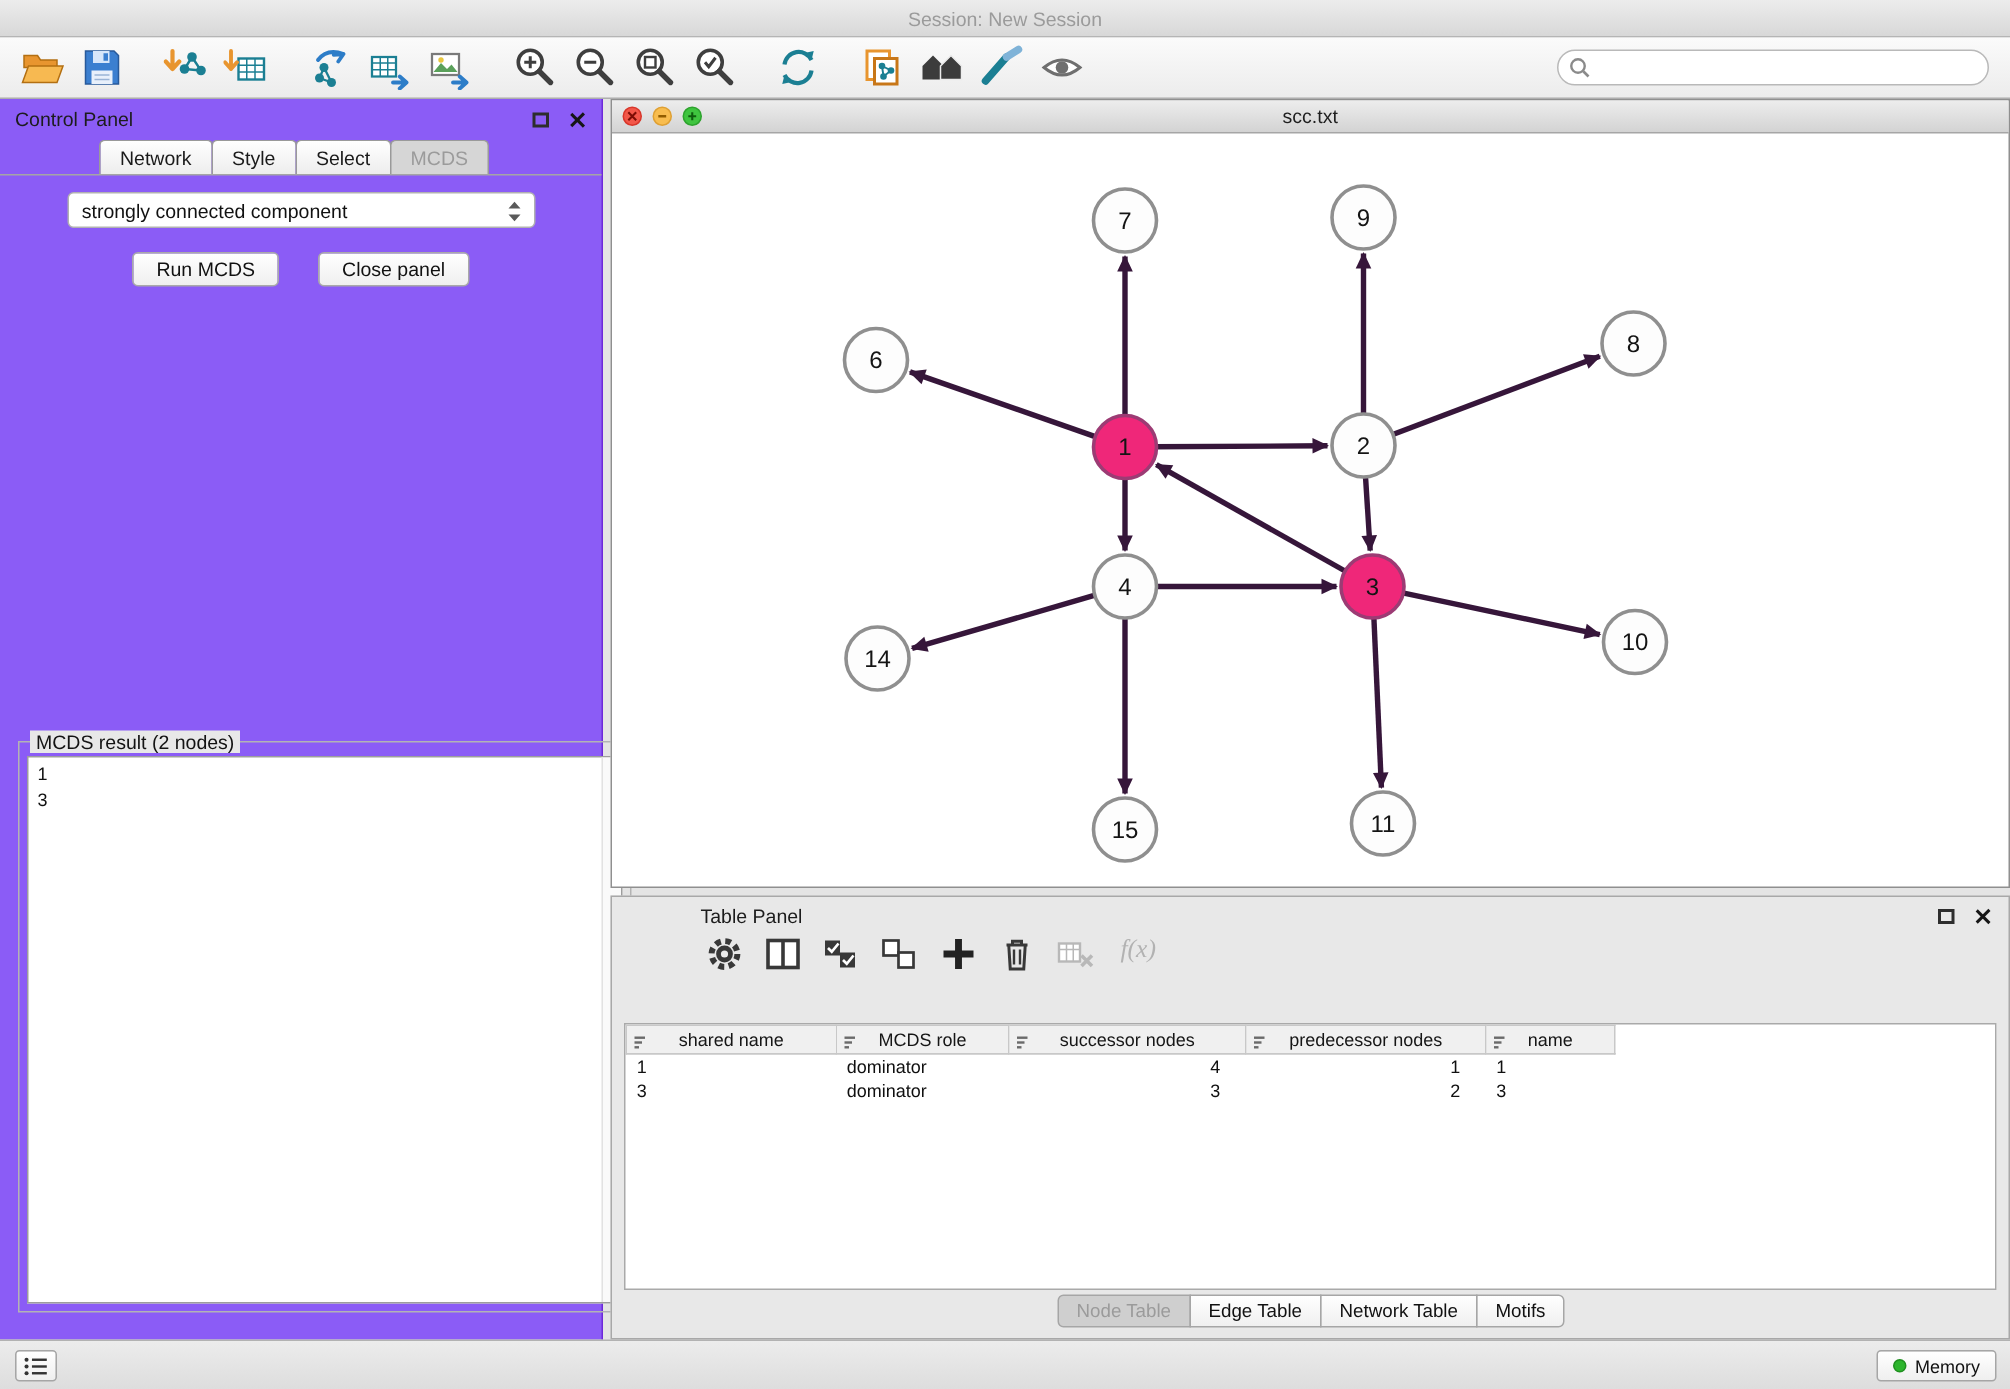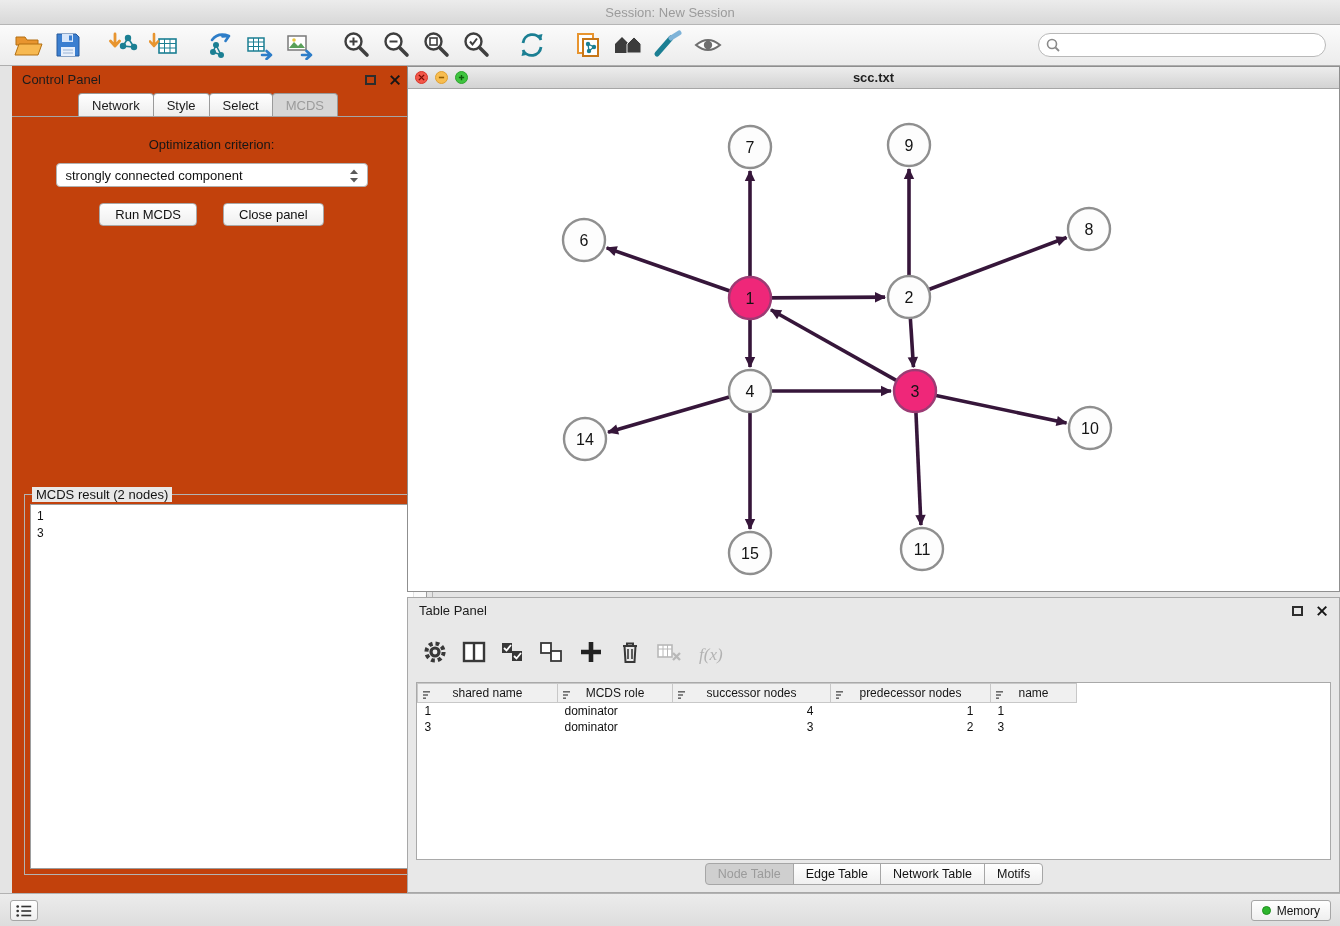--- a/index.html
+++ b/index.html
@@ -18,22 +18,22 @@
     background:linear-gradient(#fbfbfb,#ececec); border-bottom:1px solid #aeaeae;
     display:flex; align-items:center; padding-left:8px; }
   .tb-group { display:flex; margin-right:16px; }
   .tb-btn { width:40px; height:36px; display:flex; align-items:center; justify-content:center; }
   .search-box { position:absolute; right:14px; top:8px; width:288px; height:24px;
     background:#fff; border:1px solid #b9b9b9; border-radius:12px;
     display:flex; align-items:center; padding:0 6px; }
   .search-box input { border:none; outline:none; flex:1; font-size:12px; background:transparent; }
 
   
-  .control-panel { position:absolute; left:12px; top:66px; width:402px; height:827px;
-    background:#c2410c; border-right:3px solid #6d28d9; }
+  .control-panel { position:absolute; left:0; top:66px; width:402px; height:827px;
+    background:#8b5cf6; border-right:1px solid #6d28d9; }
   .panel-header { height:27px; display:flex; align-items:center; padding:0 10px;
     font-size:13px; color:#1c1c1c; }
   .panel-header .spacer { flex:1; }
   .float-icon { width:11px; height:10px; border:2px solid #2d2d2d; margin-right:13px; }
   .close-icon { width:12px; height:12px; position:relative; }
   .close-icon:before, .close-icon:after { content:""; position:absolute; left:5px; top:0;
     width:2.4px; height:12px; background:#161616; }
   .close-icon:before { transform:rotate(45deg); }
   .close-icon:after { transform:rotate(-45deg); }
   .cp-tabs { display:flex; padding-left:66px; border-bottom:1px solid #a5a5a5; }
@@ -57,35 +57,35 @@
     background:#fff; border:1px solid #9d9d9d; padding:3px 6px;
     font-size:12px; line-height:17px; color:#111; }
   .result-scroll { position:absolute; right:0; top:0; bottom:0; width:13px;
     border-left:1px solid #e2e2e2; background:#fafafa; }
 
   
   .network-window { position:absolute; left:407px; top:66px; width:933px; height:526px;
     border:1px solid #8f8f8f; background:#fff; }
   .nw-titlebar { height:22px; background:linear-gradient(#ededed,#d3d3d3);
     border-bottom:1px solid #a6a6a6; position:relative;
-    display:flex; align-items:center; justify-content:center; font-size:13px; color:#1f1f1f;font-weight:bold; }
+    display:flex; align-items:center; justify-content:center; font-size:13px; color:#1f1f1f; }
   .traffic { position:absolute; left:7px; top:4px; display:flex; gap:7px; }
   .light { width:13px; height:13px; border-radius:50%;
     display:flex; align-items:center; justify-content:center; }
   .light.red { background:#f25749; border:1px solid #d8362a; }
   .light.yellow { background:#f8bd4f; border:1px solid #dfa033; }
   .light.green { background:#3fc43f; border:1px solid #2da32d; }
   #network-svg { display:block; }
 
   
   .table-panel { position:absolute; left:407px; top:597px; width:933px; height:296px;
-    background:#e8e8e8; border:1px solid #a8a8a8; }
+    background:#e8e8e8; border:1px solid #a8a8a8;padding-left:48px; }
   .tp-header { height:25px; display:flex; align-items:center; padding:0 11px;
     font-size:13px; color:#1c1c1c; }
-  .tp-toolbar { height:42px; display:flex; align-items:flex-end; padding-left:14px; gap:13px; }
+  .tp-toolbar { height:42px; display:flex; align-items:flex-start; padding-left:14px; gap:13px; }
   .tp-icon { width:26px; height:26px; display:flex; align-items:center; justify-content:center; }
   .fx-label { font-family:"Liberation Serif", serif; font-style:italic;
     font-size:17px; color:#b2b2b2; padding-left:4px; }
   .tp-table-wrap { position:absolute; left:8px; right:8px; top:84px; height:178px;
     background:#fff; border:1px solid #a9a9a9; overflow:hidden; }
   table { border-collapse:collapse; font-size:12px; table-layout:fixed; }
   th { background:#f0f0f0; border:1px solid #c8c8c8; font-weight:normal;
     height:19px; text-align:center; position:relative; color:#161616; }
   th .sort-ic { position:absolute; left:4px; top:5px; }
   td { height:16px; color:#101010; }
@@ -275,21 +275,20 @@
     <span class="float-icon"></span>
     <span class="close-icon"></span>
   </div>
   <div class="cp-tabs" id="cp-tabs">
       <div class="cp-tab">Network</div>
       <div class="cp-tab">Style</div>
       <div class="cp-tab">Select</div>
       <div class="cp-tab active">MCDS</div>
     </div>
 
-  <div class="mcds-label">Optimization criterion:</div>
 
   <div class="mcds-select">
     <span>strongly connected component</span>
     <span class="stepper">
       <svg width="14" height="16" viewBox="0 0 14 16">
         <path d="M3 6 l4 -4.5 4 4.5 z" fill="#5a5a5a"></path>
         <path d="M3 10 l4 4.5 4 -4.5 z" fill="#5a5a5a"></path>
       </svg>
     </span>
   </div>

